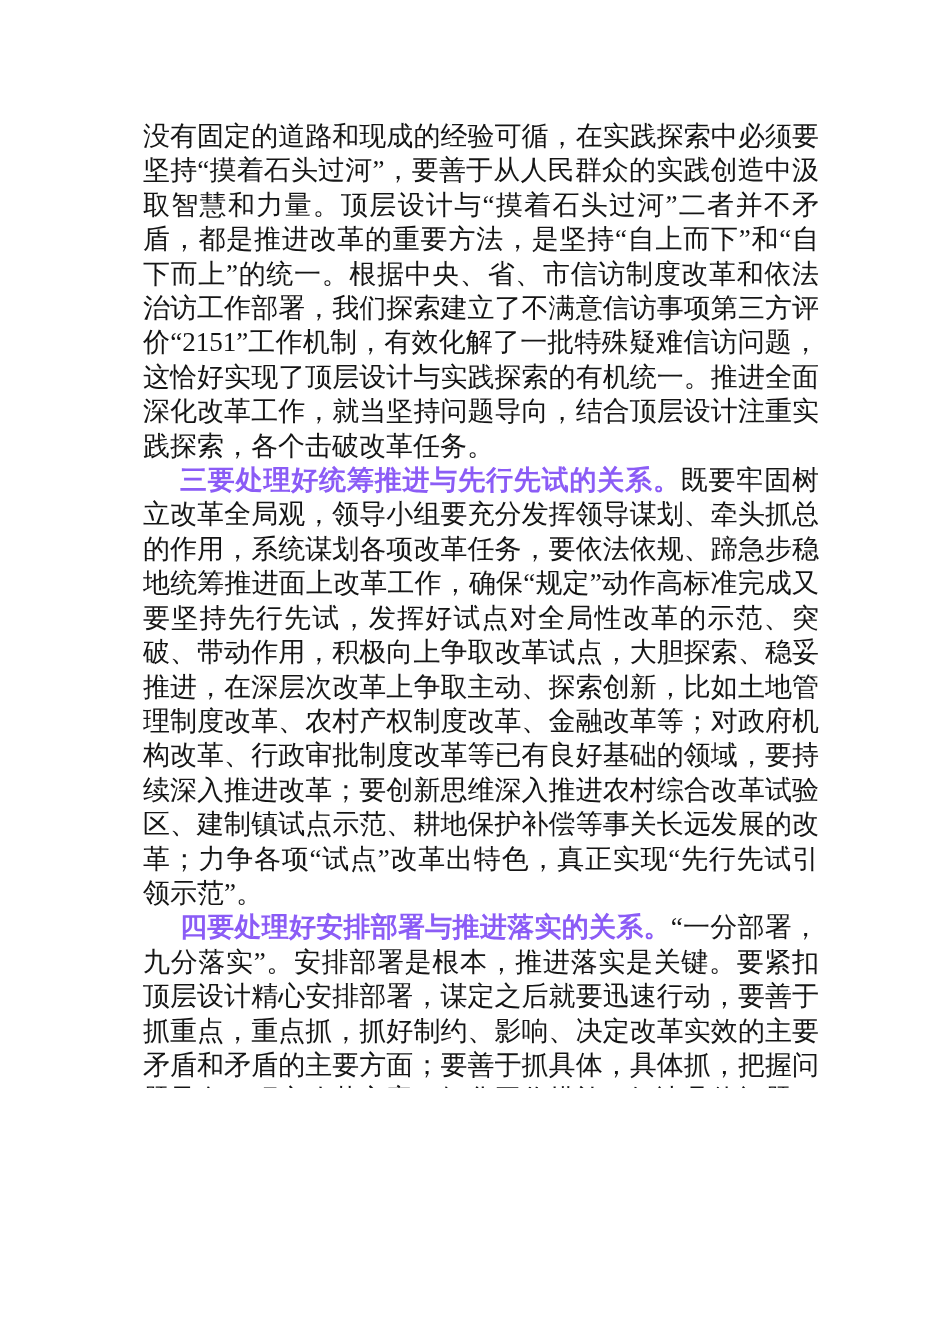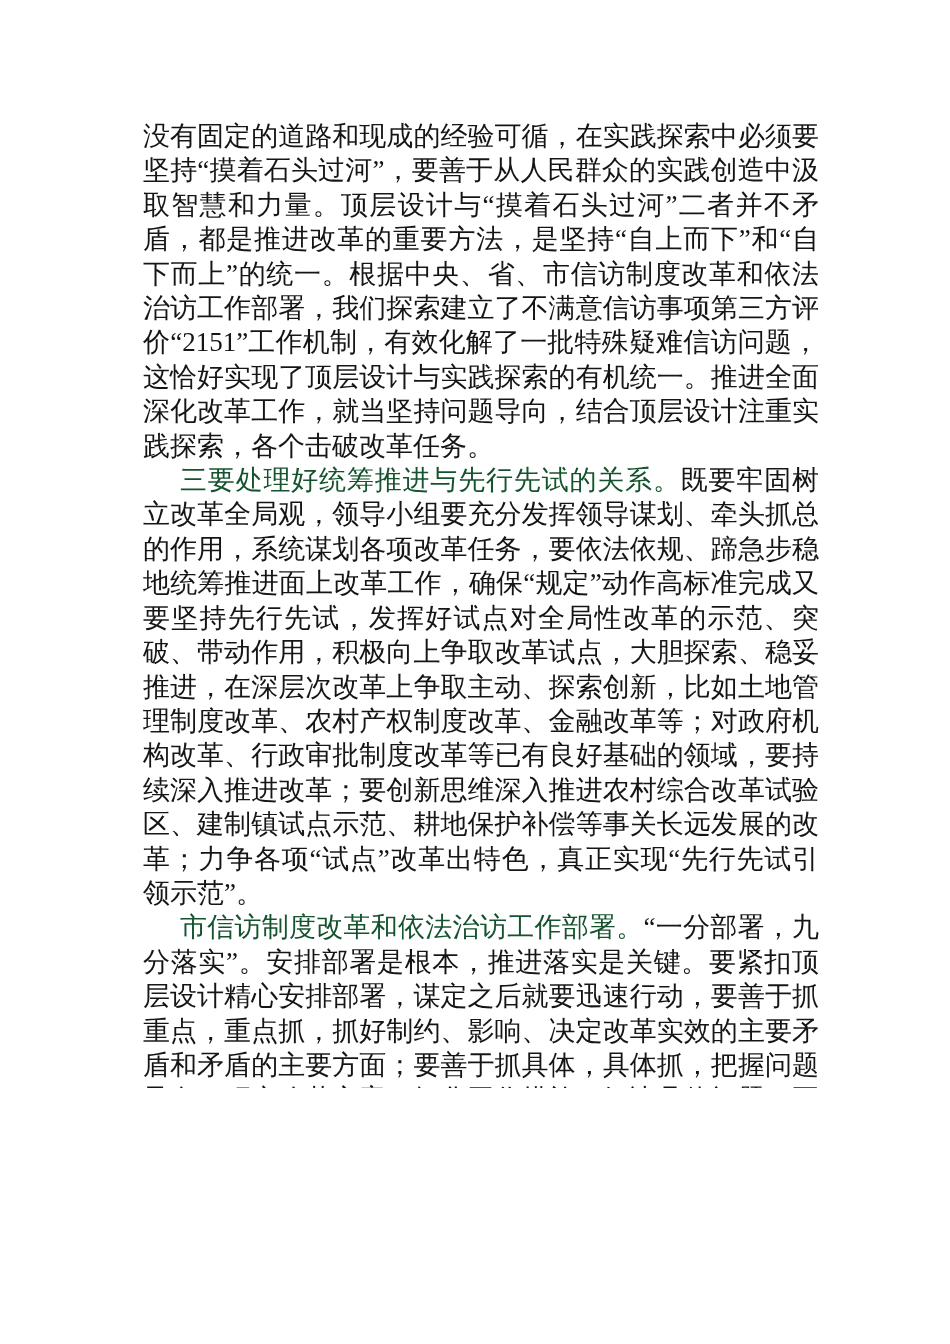--- a/index.html
+++ b/index.html
@@ -29,30 +29,30 @@
   }
   .textblock p {
     margin: 0;
     padding: 0;
   }
   .textblock p.indent {
     text-indent: 37px;
   }
   .lead {
     font-family: "Liberation Sans", sans-serif;
-    font-weight: 400;
-    color: #14532d;
+    font-weight: 700;
+    color: #8b5cf6;
   }
 </style>
 </head>
 <body>
 
 <div class="page">
   <div class="textblock">
 
     <p><span>没有固定的道路和现成的经验可循，在实践探索中必须要坚持“摸着石头过河”，要善于从人民群众的实践创造中汲取智慧和力量。顶层设计与“摸着石头过河”二者并不矛盾，都是推进改革的重要方法，是坚持“自上而下”和“自下而上”的统一。根据中央、省、市信访制度改革和依法治访工作部署，我们探索建立了不满意信访事项第三方评价“2151”工作机制，有效化解了一批特殊疑难信访问题，这恰好实现了顶层设计与实践探索的有机统一。推进全面深化改革工作，就当坚持问题导向，结合顶层设计注重实践探索，各个击破改革任务。</span></p>
 
     <p class="indent"><span class="lead">三要处理好统筹推进与先行先试的关系。</span><span>既要牢固树立改革全局观，领导小组要充分发挥领导谋划、牵头抓总的作用，系统谋划各项改革任务，要依法依规、蹄急步稳地统筹推进面上改革工作，确保“规定”动作高标准完成又要坚持先行先试，发挥好试点对全局性改革的示范、突破、带动作用，积极向上争取改革试点，大胆探索、稳妥推进，在深层次改革上争取主动、探索创新，比如土地管理制度改革、农村产权制度改革、金融改革等；对政府机构改革、行政审批制度改革等已有良好基础的领域，要持续深入推进改革；要创新思维深入推进农村综合改革试验区、建制镇试点示范、耕地保护补偿等事关长远发展的改革；力争各项“试点”改革出特色，真正实现“先行先试引领示范”。</span></p>
 
-    <p class="indent"><span class="lead">市信访制度改革和依法治访工作部署。</span><span>“一分部署，九分落实”。安排部署是根本，推进落实是关键。要紧扣顶层设计精心安排部署，谋定之后就要迅速行动，要善于抓重点，重点抓，抓好制约、影响、决定改革实效的主要矛盾和矛盾的主要方面；要善于抓具体，具体抓，把握问题导向，研究改革方案，细化工作措施，解决具体问题；要善于抓经常，经常抓，不能“三天打鱼，两天晒网”，不能满足于“大概”“也许”“可能”“差不多”，更不能“临时抱佛脚”；要善于抓细节，过细抓，以高标准的</span></p>
+    <p class="indent"><span class="lead">四要处理好安排部署与推进落实的关系。</span><span>“一分部署，九分落实”。安排部署是根本，推进落实是关键。要紧扣顶层设计精心安排部署，谋定之后就要迅速行动，要善于抓重点，重点抓，抓好制约、影响、决定改革实效的主要矛盾和矛盾的主要方面；要善于抓具体，具体抓，把握问题导向，研究改革方案，细化工作措施，解决具体问题；要善于抓经常，经常抓，不能“三天打鱼，两天晒网”，不能满足于“大概”“也许”“可能”“差不多”，更不能“临时抱佛脚”；要善于抓细节，过细抓，以高标准的</span></p>
 
   </div>
 </div>
 
 </body></html>

